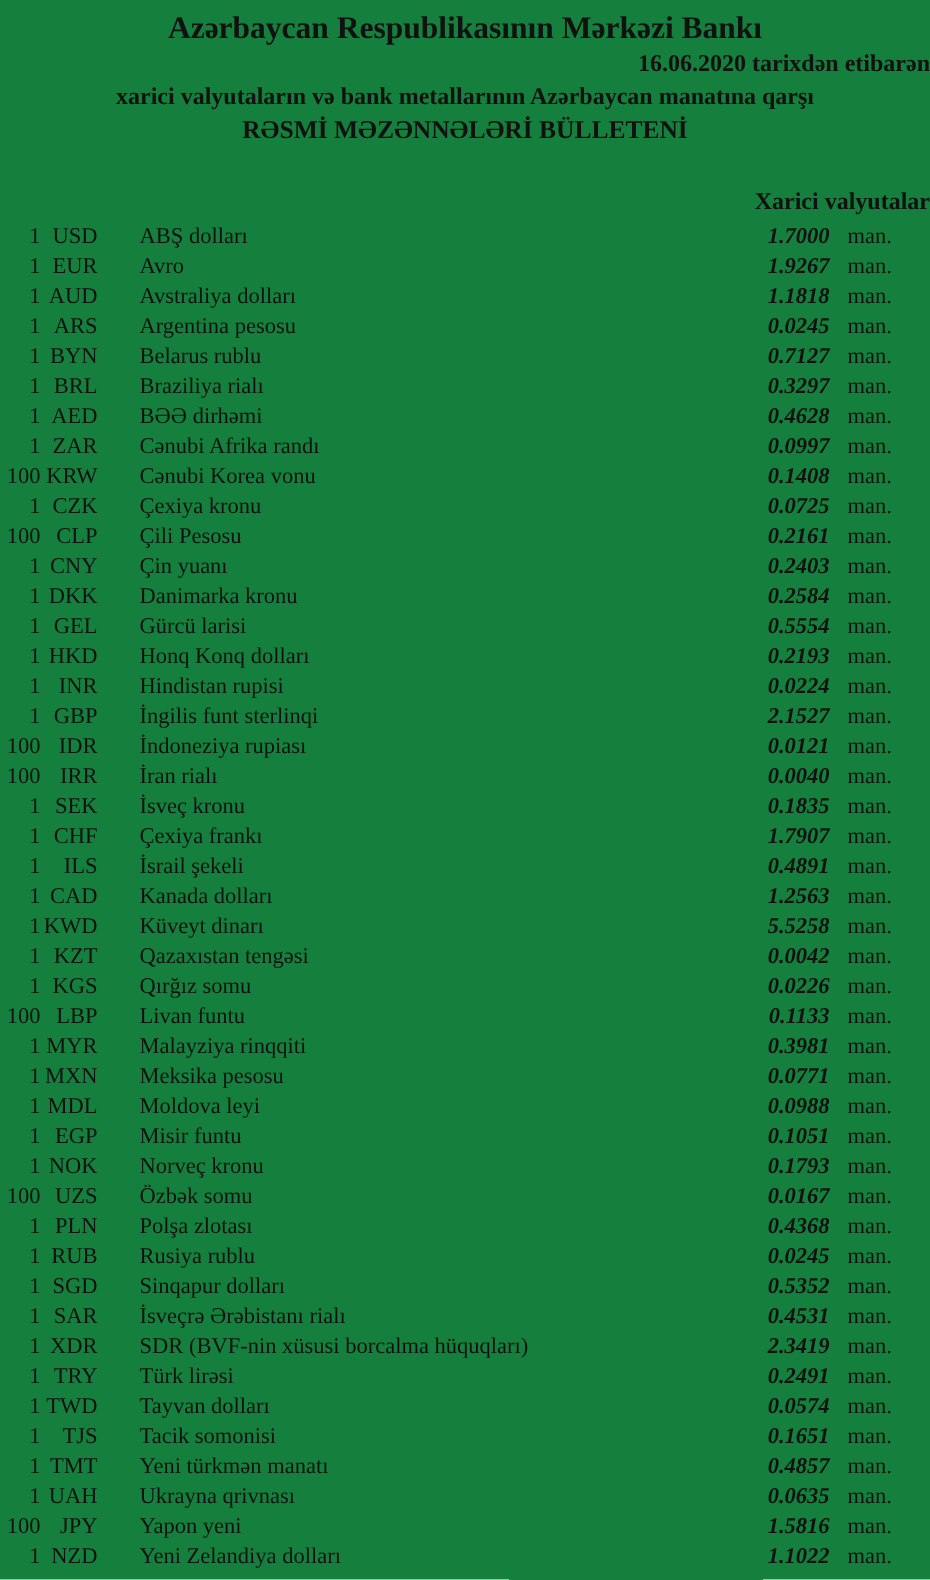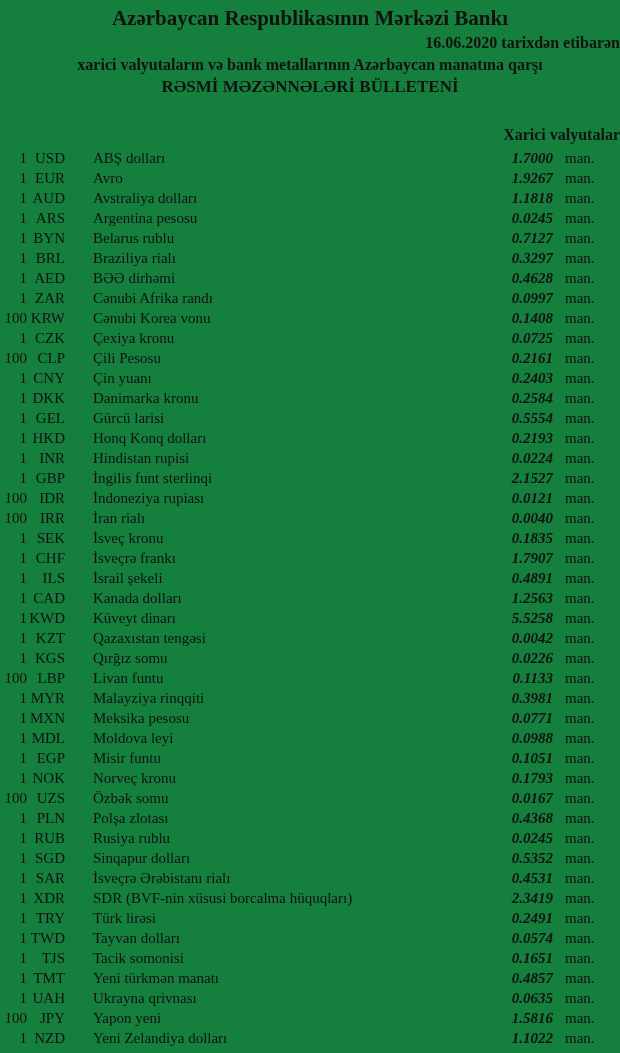--- a/index.html
+++ b/index.html
@@ -237,21 +237,21 @@
       <span class="cell qty">1</span>
       <span class="cell code">SEK</span>
       <span class="cell name">İsveç kronu</span>
       <span class="cell rate">0.1835</span>
       <span class="cell unit">man.</span>
     </div>
 
     <div class="row">
       <span class="cell qty">1</span>
       <span class="cell code">CHF</span>
-      <span class="cell name">İsveçrə frankı</span>
+      <span class="cell name">Çexiya frankı</span>
       <span class="cell rate">1.7907</span>
       <span class="cell unit">man.</span>
     </div>
 
     <div class="row">
       <span class="cell qty">1</span>
       <span class="cell code">ILS</span>
       <span class="cell name">İsrail şekeli</span>
       <span class="cell rate">0.4891</span>
       <span class="cell unit">man.</span>

